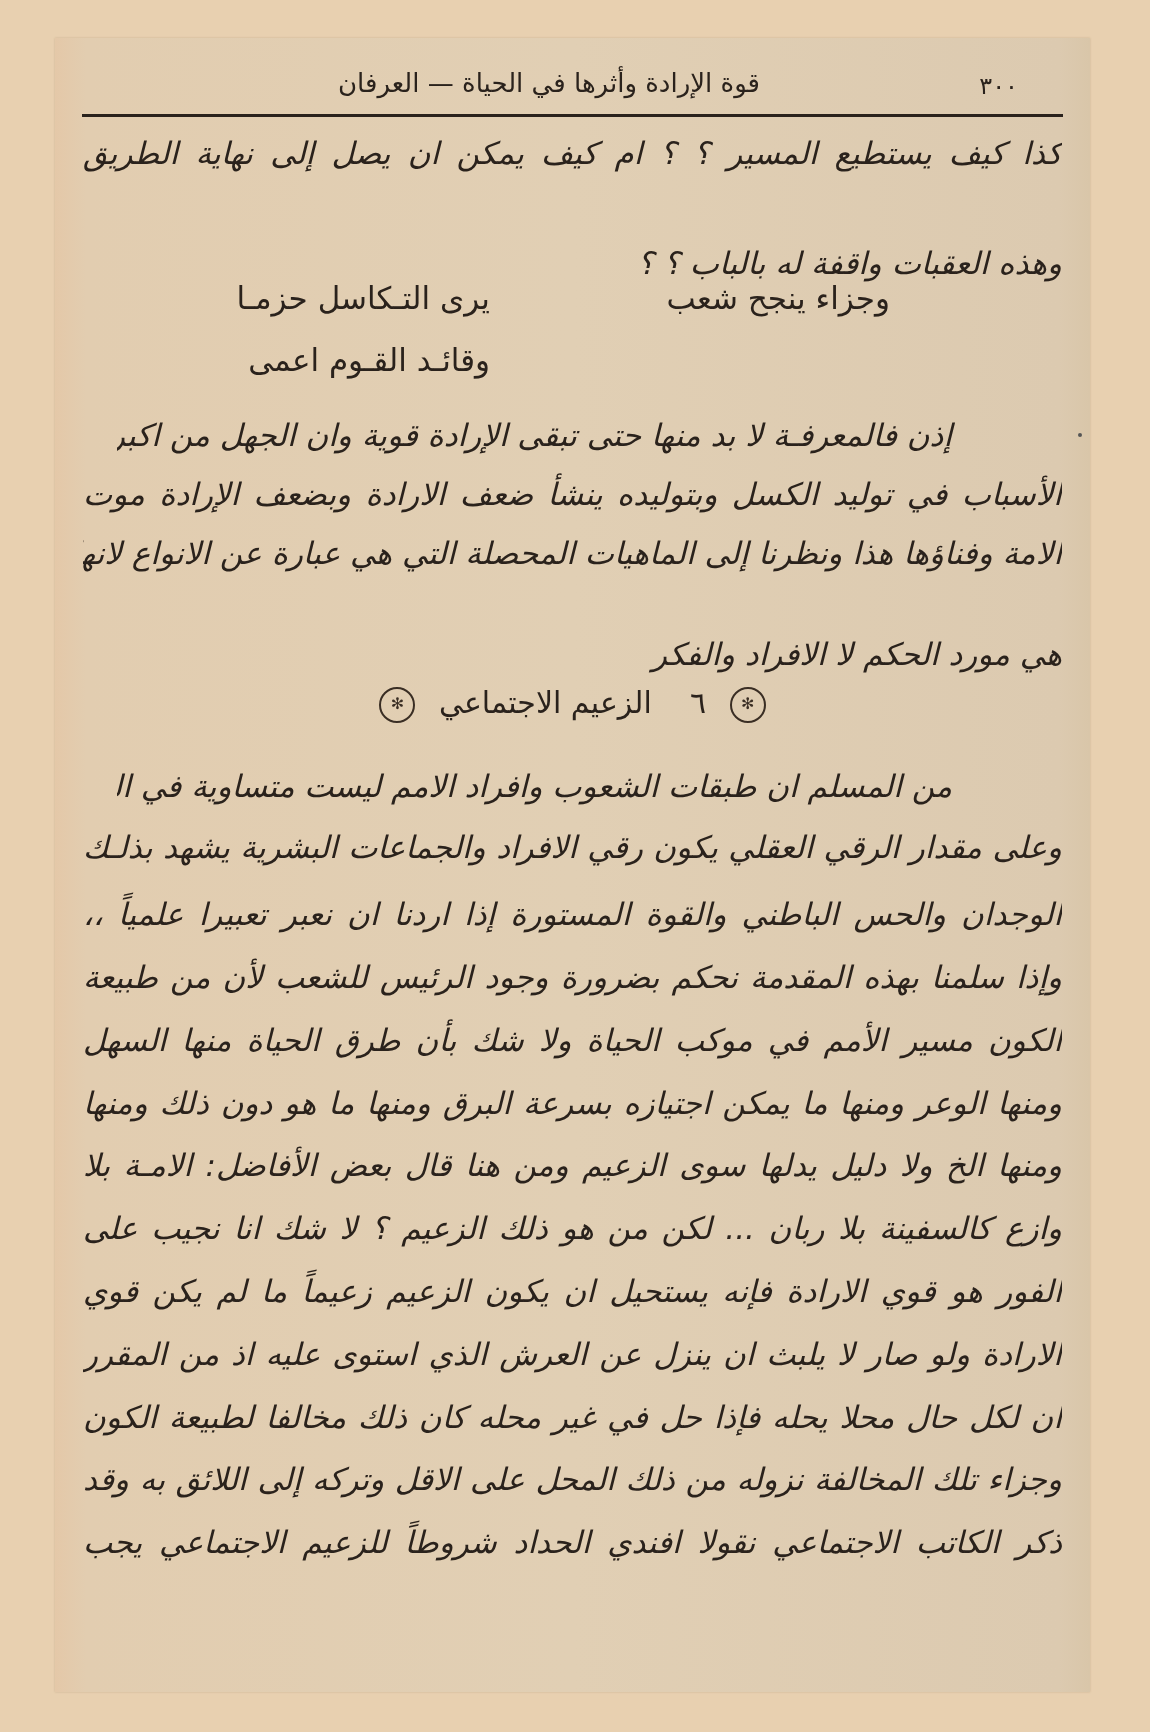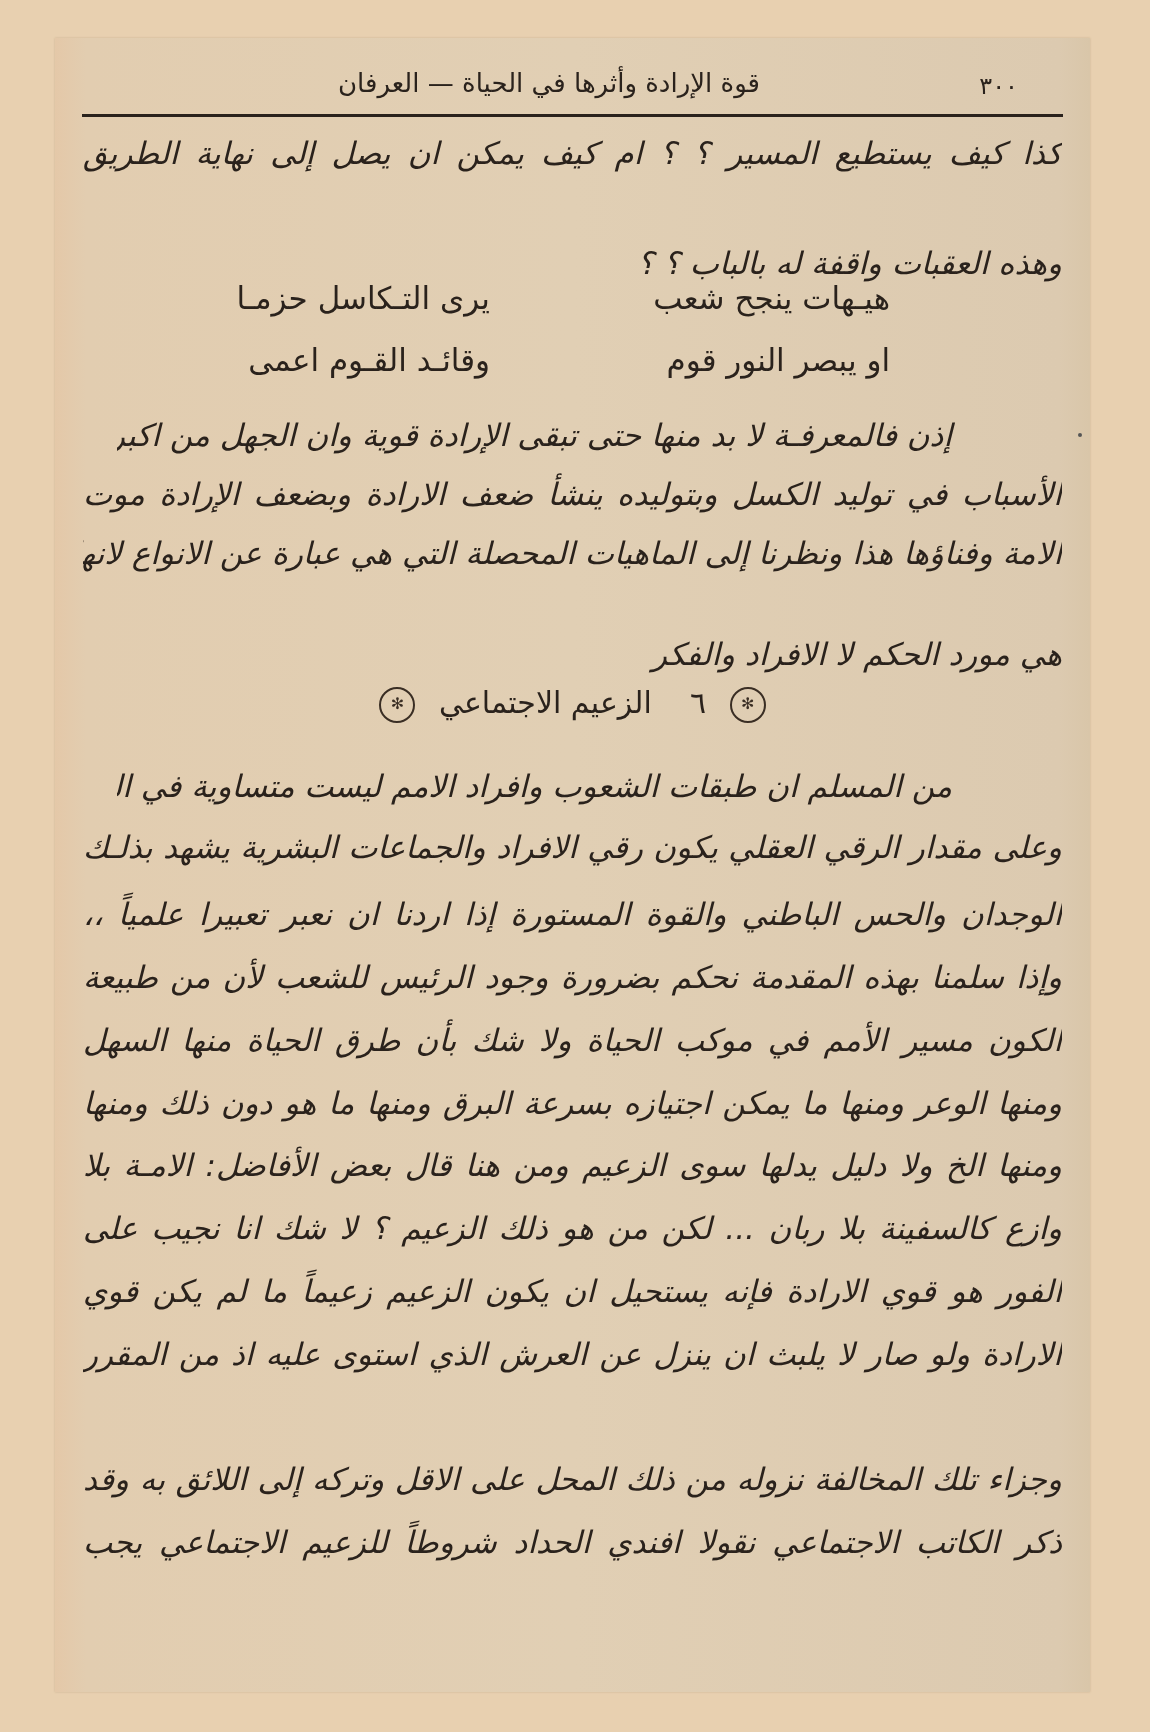--- a/index.html
+++ b/index.html
@@ -69,25 +69,24 @@
   <div class="header">
     <span class="pageno">٣٠٠</span>
     <span class="running">قوة الإرادة وأثرها في الحياة — العرفان</span>
   </div>
   <div class="rule"></div>
 
   <div class="body-line" style="top:93px">كذا كيف يستطيع المسير ؟ ؟ ام كيف يمكن ان يصل إلى نهاية الطريق</div>
   <div class="body-line last" style="top:163px">وهذه العقبات واقفة له بالباب ؟ ؟</div>
 
   <div class="verse" style="top:238px">
-    <span class="h1">هيـهات ينجح شعب</span>
+    <span class="h1">وجزاء ينجح شعب</span>
     <span class="h2">يرى التـكاسل حزمـا</span>
   </div>
   <div class="verse" style="top:300px">
-    <span class="h1">او يبصر النور قوم</span>
     <span class="h2">وقائـد القـوم اعمى</span>
   </div>
 
   <div class="bullet-dot"></div>
   <div class="body-line indent" style="top:375px">إذن فالمعرفـة لا بد منها حتى تبقى الإرادة قوية وان الجهل من اكبر</div>
   <div class="body-line" style="top:434px">الأسباب في توليد الكسل وبتوليده ينشأ ضعف الارادة وبضعف الإرادة موت</div>
   <div class="body-line" style="top:493px">الامة وفناؤها هذا ونظرنا إلى الماهيات المحصلة التي هي عبارة عن الانواع لانها</div>
   <div class="body-line last" style="top:554px">هي مورد الحكم لا الافراد والفكر</div>
 
   <div class="section-heading">
@@ -101,16 +100,17 @@
   <div class="body-line indent" style="top:726px">من المسلم ان طبقات الشعوب وافراد الامم ليست متساوية في العقل والفكر</div>
   <div class="body-line" style="top:787px">وعلى مقدار الرقي العقلي يكون رقي الافراد والجماعات البشرية يشهد بذلـك</div>
   <div class="body-line" style="top:854px">الوجدان والحس الباطني والقوة المستورة إذا اردنا ان نعبر تعبيرا علمياً ،،</div>
   <div class="body-line" style="top:917px">وإذا سلمنا بهذه المقدمة نحكم بضرورة وجود الرئيس للشعب لأن من طبيعة</div>
   <div class="body-line" style="top:980px">الكون مسير الأمم في موكب الحياة ولا شك بأن طرق الحياة منها السهل</div>
   <div class="body-line" style="top:1043px">ومنها الوعر ومنها ما يمكن اجتيازه بسرعة البرق ومنها ما هو دون ذلك ومنها</div>
   <div class="body-line" style="top:1105px">ومنها الخ ولا دليل يدلها سوى الزعيم ومن هنا قال بعض الأفاضل: الامـة بلا</div>
   <div class="body-line" style="top:1168px">وازع كالسفينة بلا ربان ... لكن من هو ذلك الزعيم ؟ لا شك انا نجيب على</div>
   <div class="body-line" style="top:1231px">الفور هو قوي الارادة فإنه يستحيل ان يكون الزعيم زعيماً ما لم يكن قوي</div>
   <div class="body-line" style="top:1294px">الارادة ولو صار لا يلبث ان ينزل عن العرش الذي استوى عليه اذ من المقرر</div>
+  <div class="body-line" style="top:1357px">ان لكل حال محلا يحله فإذا حل في غير محله كان ذلك مخالفا لطبيعة الكون</div>
   <div class="body-line" style="top:1419px">وجزاء تلك المخالفة نزوله من ذلك المحل على الاقل وتركه إلى اللائق به وقد</div>
   <div class="body-line" style="top:1482px">ذكر الكاتب الاجتماعي نقولا افندي الحداد شروطاً للزعيم الاجتماعي يجب</div>
 
 </div>
 
 </body></html>

